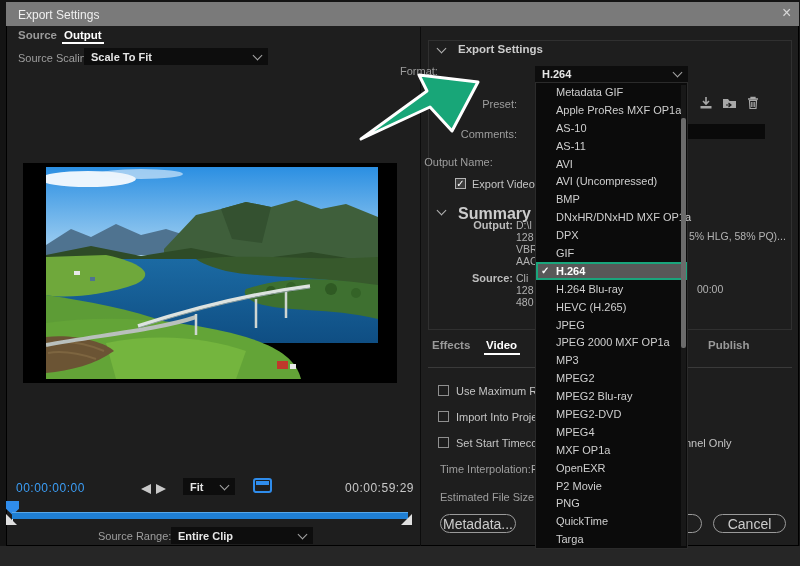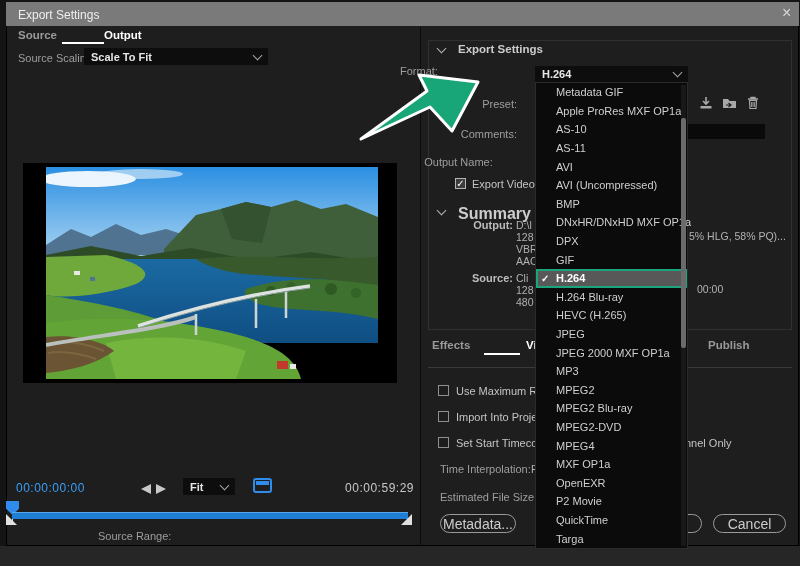--- a/index.html
+++ b/index.html
@@ -10,21 +10,21 @@
   .val{color:#d6d6d6;font-size:16px;white-space:nowrap;}
   .bold{font-weight:700;}
   .sel{background:#0d0d0d;color:#e6e6e6;font-size:11px;font-weight:700;
        display:flex;align-items:center;justify-content:space-between;
        padding:0 7px;box-sizing:border-box;cursor:default;}
   .chv{width:6px;height:6px;border-right:1.6px solid #a6a6a6;border-bottom:1.6px solid #a6a6a6;
        transform:rotate(45deg);margin-top:-3px;flex:none;}
   .chv-head{display:inline-block;width:6px;height:6px;border-right:1.6px solid #b5b5b5;
        border-bottom:1.6px solid #b5b5b5;transform:rotate(45deg);}
   .tab{font-size:11.5px;font-weight:700;color:#9a9a9a;white-space:nowrap;}
-  .tab.active{color:#ffffff;margin-left:40px;}
+  .tab.active{color:#ffffff;}
   .tab-underline{background:#ffffff;height:2px;}
   .cb{width:11px;height:11px;border:1px solid #8f8f8f;background:#1d1d1d;box-sizing:border-box;
       font-size:10px;line-height:9px;text-align:center;color:#ffffff;}
   .cb.on{background:#3d3d3d;border-color:#b5b5b5;}
   .pill{border:1px solid #9a9a9a;border-radius:10px;background:transparent;color:#cccccc;
         font-size:14px;display:flex;align-items:center;justify-content:center;box-sizing:border-box;}
   .frag{color:#b2b2b2;font-size:10.5px;white-space:nowrap;}
   
   #dd{background:#0b0b0b;border:1px solid #2b2b2b;box-sizing:border-box;
       display:flex;flex-direction:column;z-index:50;}
@@ -113,20 +113,24 @@
   </div>
   <div class="abs" style="left:344px;top:481px;width:70px;text-align:right;font-size:12px;letter-spacing:0.5px;color:#c8c8c8;">00:00:59:29</div>
 
   <div class="abs" style="left:6px;top:501px;width:13px;height:14px;background:#2f8ceb;clip-path:polygon(0 0,100% 0,100% 55%,50% 100%,0 55%);"></div>
   <div class="abs" style="left:12px;top:512px;width:1px;height:11px;background:#dce9f5;"></div>
   <div class="abs" style="left:12px;top:512px;width:396px;height:6px;background:#1f7fd4;border-top:1px solid #57a8ea;"></div>
   <div class="abs tri" style="left:6px;top:514px;border-bottom:11px solid #e0e0e0;border-right:11px solid transparent;"></div>
   <div class="abs tri" style="left:401px;top:514px;border-bottom:11px solid #e0e0e0;border-left:11px solid transparent;"></div>
 
   <div class="abs lbl" style="left:98px;top:530px;">Source Range:</div>
+  <div class="abs sel" style="left:171px;top:527px;width:142px;height:17px;">
+    <span>Entire Clip</span>
+    <span class="chv"></span>
+  </div>
 
   <div class="abs" style="left:420px;top:27px;width:1px;height:519px;background:#0c0c0c;"></div>
 
   <div class="abs" style="left:428px;top:40px;width:364px;height:290px;border:1px solid #303030;box-sizing:border-box;"></div>
   <span class="abs chv-head" style="left:438px;top:45px;"></span>
   <div class="abs val bold" style="left:458px;top:43px;font-size:11.5px;color:#cccccc;">Export Settings</div>
 
   <div class="abs lbl" style="left:400px;top:65px;width:117px;text-align:left;">Format:</div>
   <div class="abs sel" style="left:535px;top:66px;width:153px;height:16px;">
     <span>H.264</span>
@@ -288,20 +292,24 @@
       <div class="dd-item">
         <span class="dd-check"></span>
         <span>OpenEXR</span>
       </div>
       <div class="dd-item">
         <span class="dd-check"></span>
         <span>P2 Movie</span>
       </div>
       <div class="dd-item">
         <span class="dd-check"></span>
+        <span>PNG</span>
+      </div>
+      <div class="dd-item">
+        <span class="dd-check"></span>
         <span>QuickTime</span>
       </div>
       <div class="dd-item">
         <span class="dd-check"></span>
         <span>Targa</span>
       </div>
     </div>
   <div class="abs" style="left:681px;top:85px;width:5px;height:461px;background:#181818;z-index:51;"></div>
   <div class="abs" style="left:681px;top:118px;width:5px;height:230px;background:#6b6b6b;border-radius:2px;z-index:52;"></div>
 

